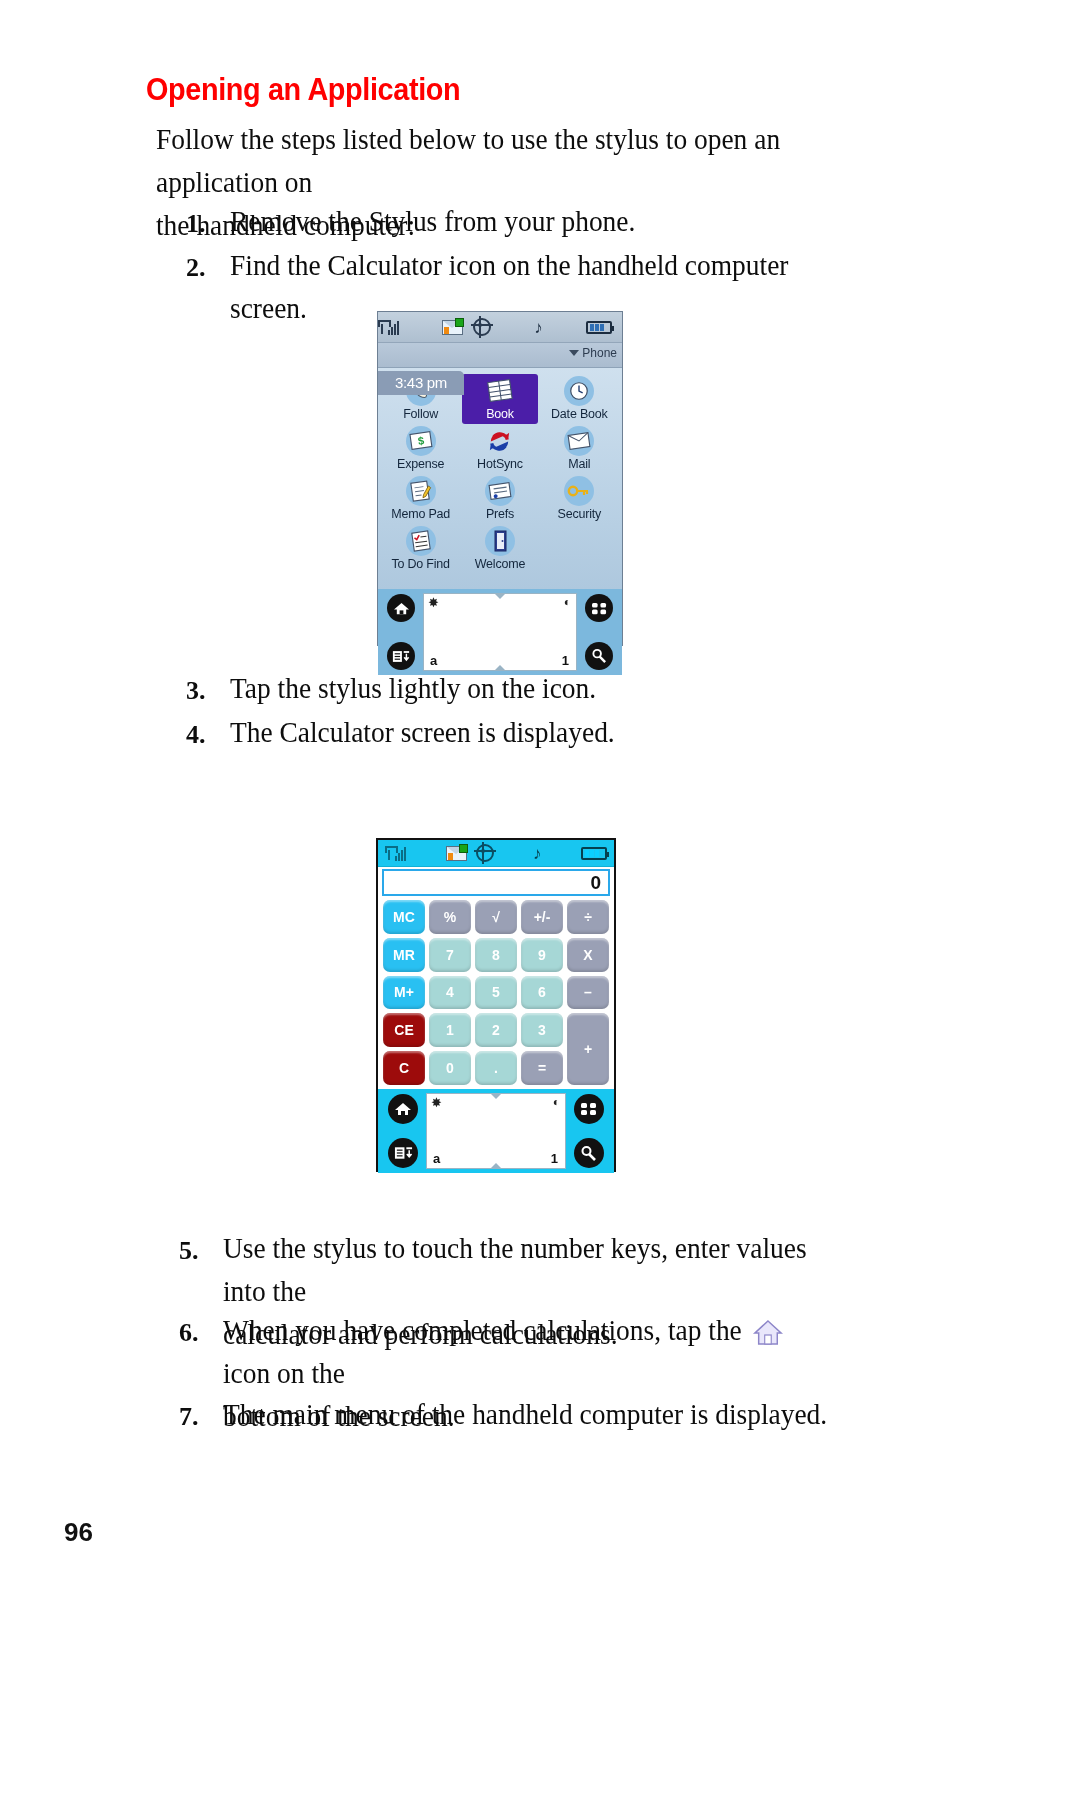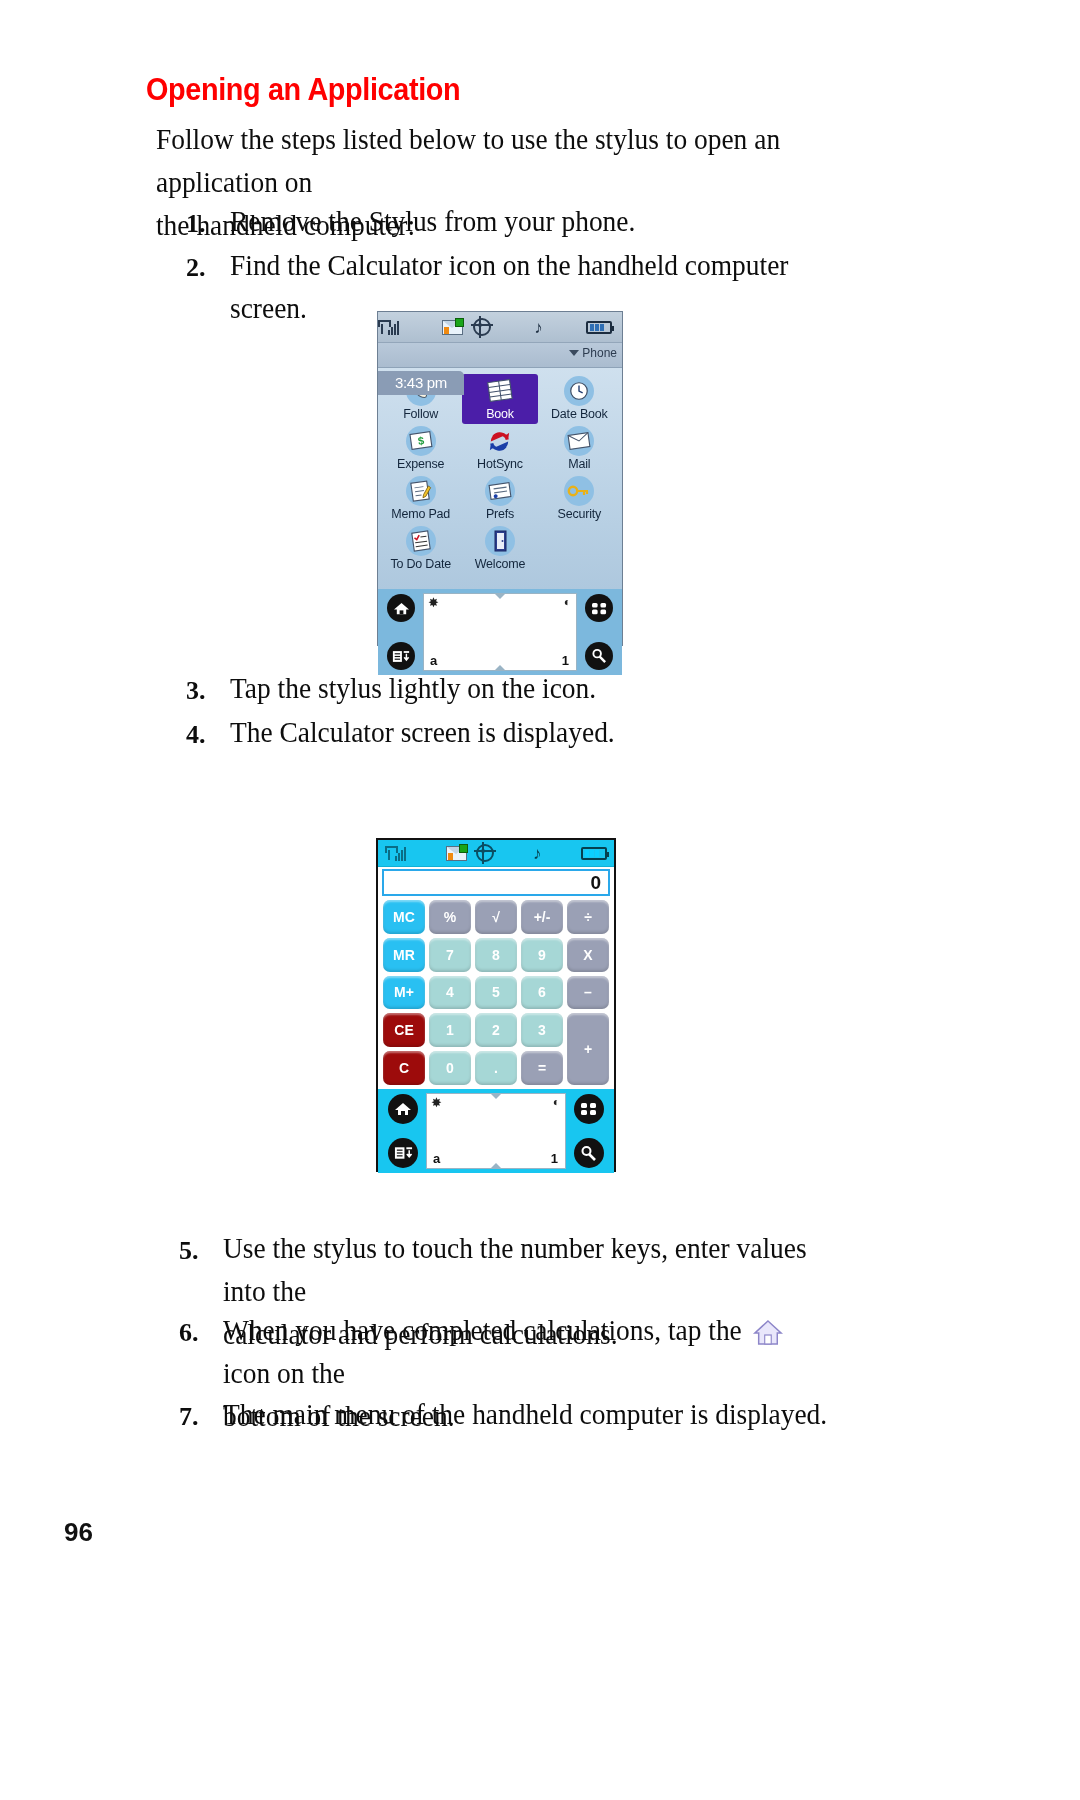--- a/index.html
+++ b/index.html
@@ -585,21 +585,21 @@
           <svg width="24" height="24" viewBox="0 0 24 24">
               <g transform="rotate(-8 12 12)">
                 <rect x="4" y="3" width="16" height="18" fill="#ffffff" stroke="#44536a" stroke-width="1.1"></rect>
                 <path d="M6 8l2 2 3-4" stroke="#cc1122" stroke-width="1.6" fill="none"></path>
                 <line x1="12" y1="8" x2="18" y2="8" stroke="#333"></line>
                 <line x1="6" y1="13" x2="18" y2="13" stroke="#333"></line>
                 <line x1="6" y1="17" x2="18" y2="17" stroke="#333"></line>
               </g>
             </svg>
         </div>
-        <div class="applabel">To Do Date</div>
+        <div class="applabel">To Do Find</div>
       </div>
 
       <div class="appcell">
         <div class="appglyph">
           <svg width="20" height="24" viewBox="0 0 20 24">
               <rect x="5" y="2" width="11" height="20" fill="#2b3e8c" stroke="#1a2763" stroke-width="1"></rect>
               <rect x="7" y="4" width="7" height="16" fill="#e9eef8"></rect>
               <circle cx="12.5" cy="12" r="1" fill="#2b3e8c"></circle>
             </svg>
         </div>

